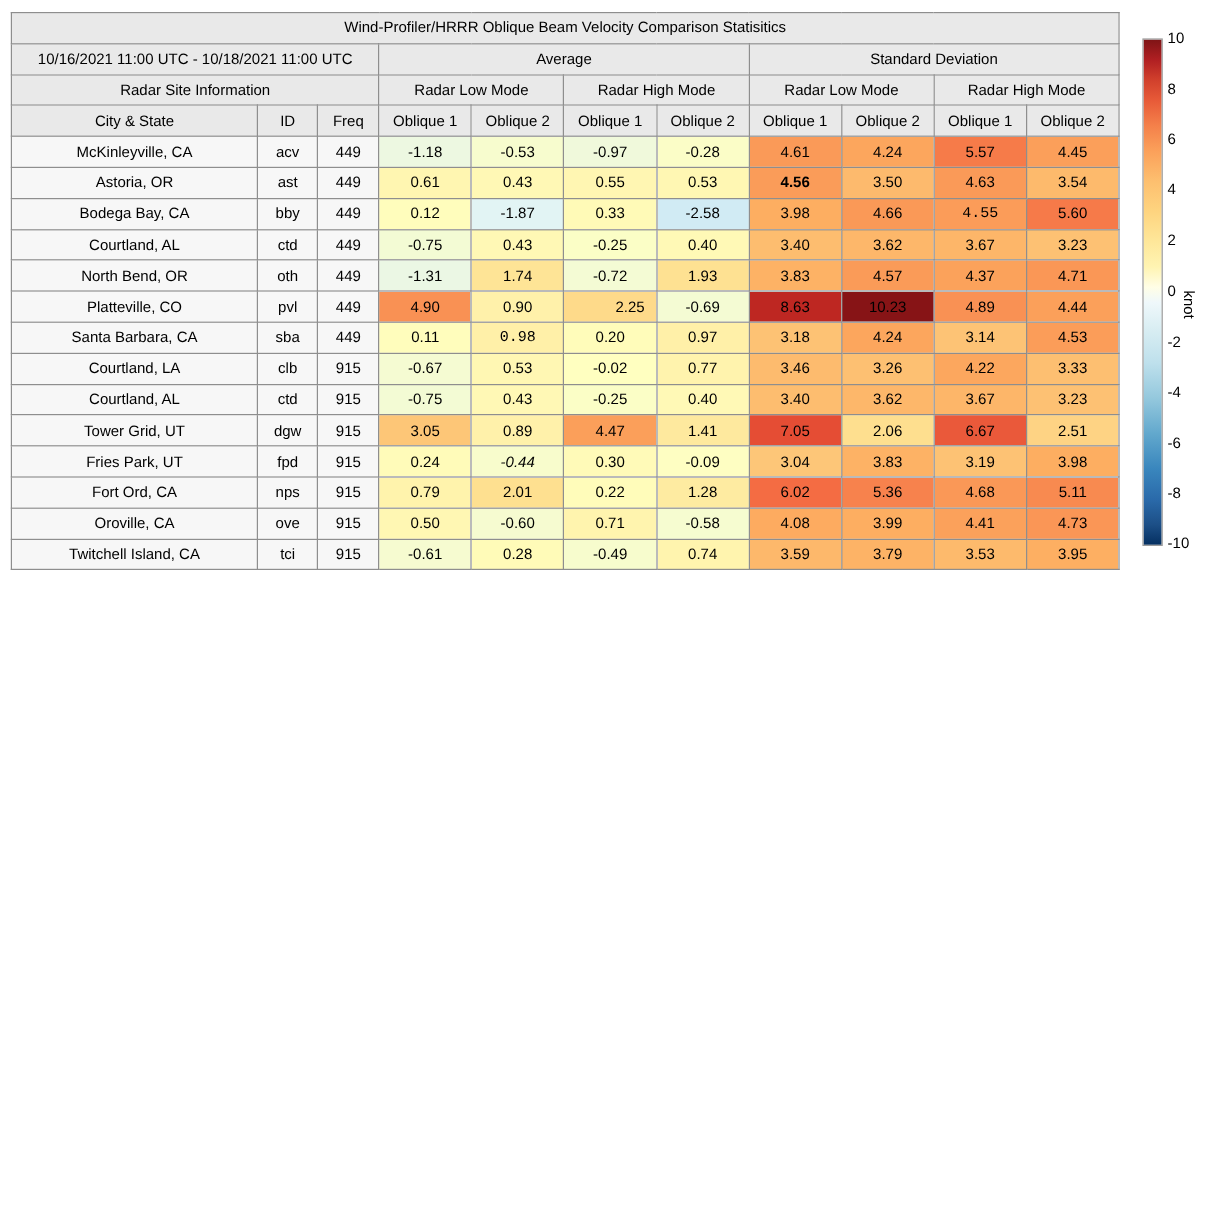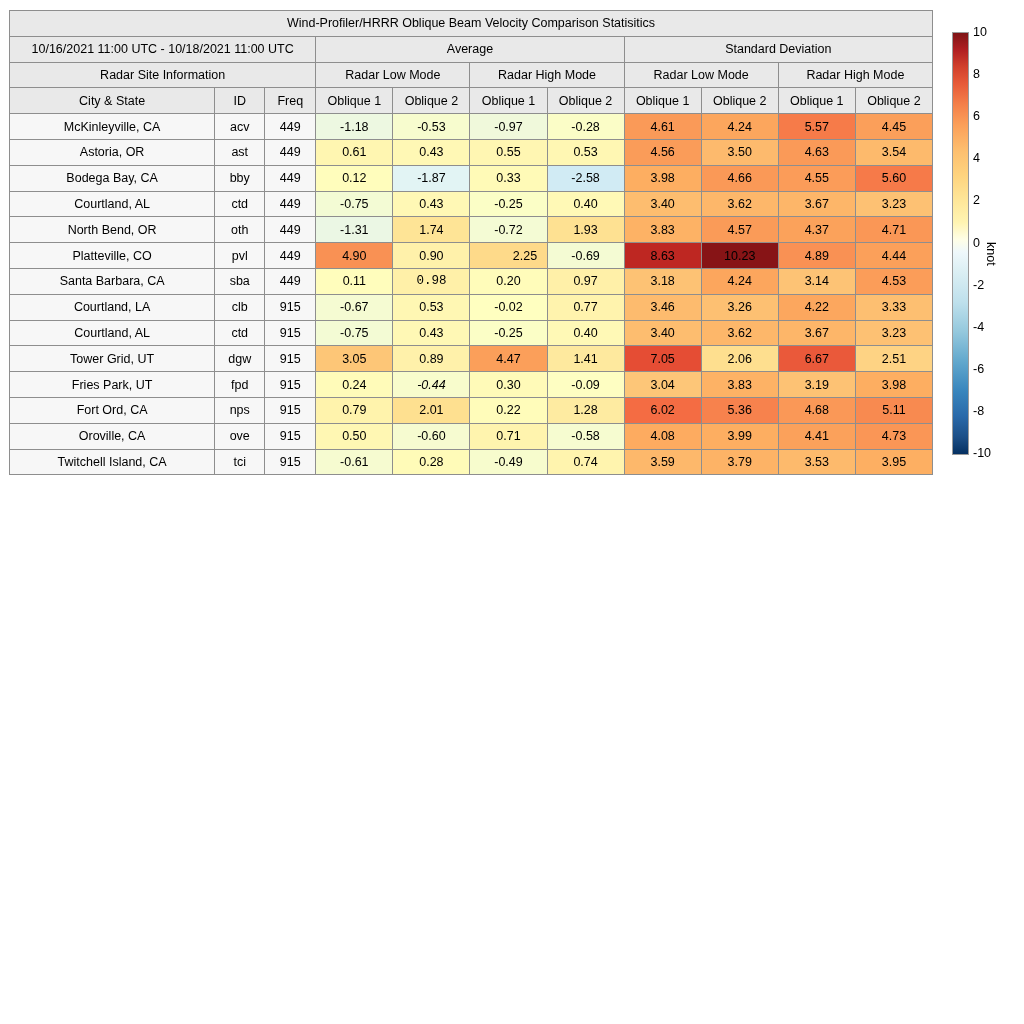--- a/index.html
+++ b/index.html
@@ -143,36 +143,36 @@
           <td class="val" style="background-color: rgb(251, 159, 90);">4.45</td>
         </tr>
         <tr>
           <td class="rowlabel">Astoria, OR</td>
           <td class="rowlabel">ast</td>
           <td class="rowlabel">449</td>
           <td class="val grp-sep-l" style="background-color: rgb(255, 246, 177);">0.61</td>
           <td class="val" style="background-color: rgb(255, 248, 181);">0.43</td>
           <td class="val" style="background-color: rgb(255, 246, 178);">0.55</td>
           <td class="val" style="background-color: rgb(255, 247, 179);">0.53</td>
-          <td class="val grp-sep-l" style="background-color: rgb(250, 156, 89);">4.56</td>
+          <td class="val grp-sep-l" style="background-color: rgb(250, 156, 89); font-weight: bold;">4.56</td>
           <td class="val" style="background-color: rgb(253, 186, 109);">3.50</td>
           <td class="val" style="background-color: rgb(250, 154, 88);">4.63</td>
           <td class="val" style="background-color: rgb(253, 186, 108); margin-top: 28px;">3.54</td>
         </tr>
         <tr>
           <td class="rowlabel">Bodega Bay, CA</td>
           <td class="rowlabel">bby</td>
           <td class="rowlabel">449</td>
           <td class="val grp-sep-l" style="background-color: rgb(255, 253, 188);">0.12</td>
           <td class="val" style="background-color: rgb(226, 244, 244);">-1.87</td>
           <td class="val" style="background-color: rgb(255, 250, 183);">0.33</td>
           <td class="val" style="background-color: rgb(209, 235, 244);">-2.58</td>
           <td class="val grp-sep-l" style="background-color: rgb(253, 174, 97);">3.98</td>
           <td class="val" style="background-color: rgb(250, 153, 87);">4.66</td>
-          <td class="val" style="background-color: rgb(251, 156, 89);">4.55</td>
+          <td class="val" style="background-color: rgb(251, 156, 89); font-family: Liberation Mono, monospace;">4.55</td>
           <td class="val" style="background-color: rgb(246, 122, 73);">5.60</td>
         </tr>
         <tr>
           <td class="rowlabel">Courtland, AL</td>
           <td class="rowlabel">ctd</td>
           <td class="rowlabel">449</td>
           <td class="val grp-sep-l" style="background-color: rgb(243, 251, 212);">-0.75</td>
           <td class="val" style="background-color: rgb(255, 248, 181);">0.43</td>
           <td class="val" style="background-color: rgb(251, 254, 198);">-0.25</td>
           <td class="val" style="background-color: rgb(255, 249, 182);">0.40</td>

